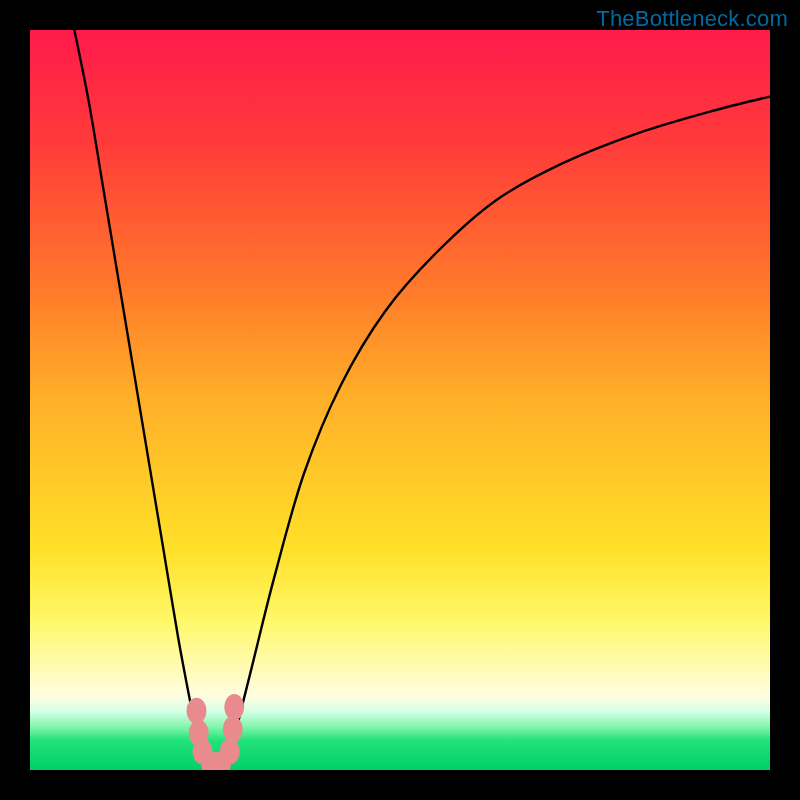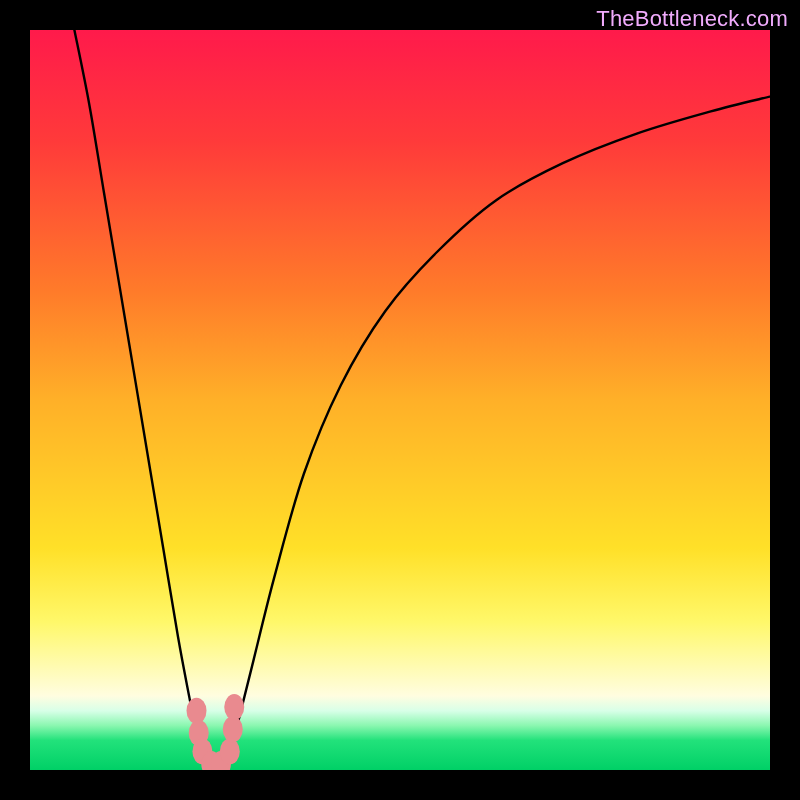--- a/index.html
+++ b/index.html
@@ -37,21 +37,21 @@
       #d8ffe8 92%,
       #8af7b0 94%,
       #22e27b 96%,
       #00d066 100%
     );
   }
   .watermark {
     position: absolute;
     top: 6px;
     right: 12px;
-    color: #f0abfc;
+    color: #0369a1;
     font-size: 22px;
     font-weight: 400;
     letter-spacing: 0.2px;
     user-select: none;
   }
   svg.curves {
     position: absolute;
     top: 0;
     left: 0;
     width: 740px;

